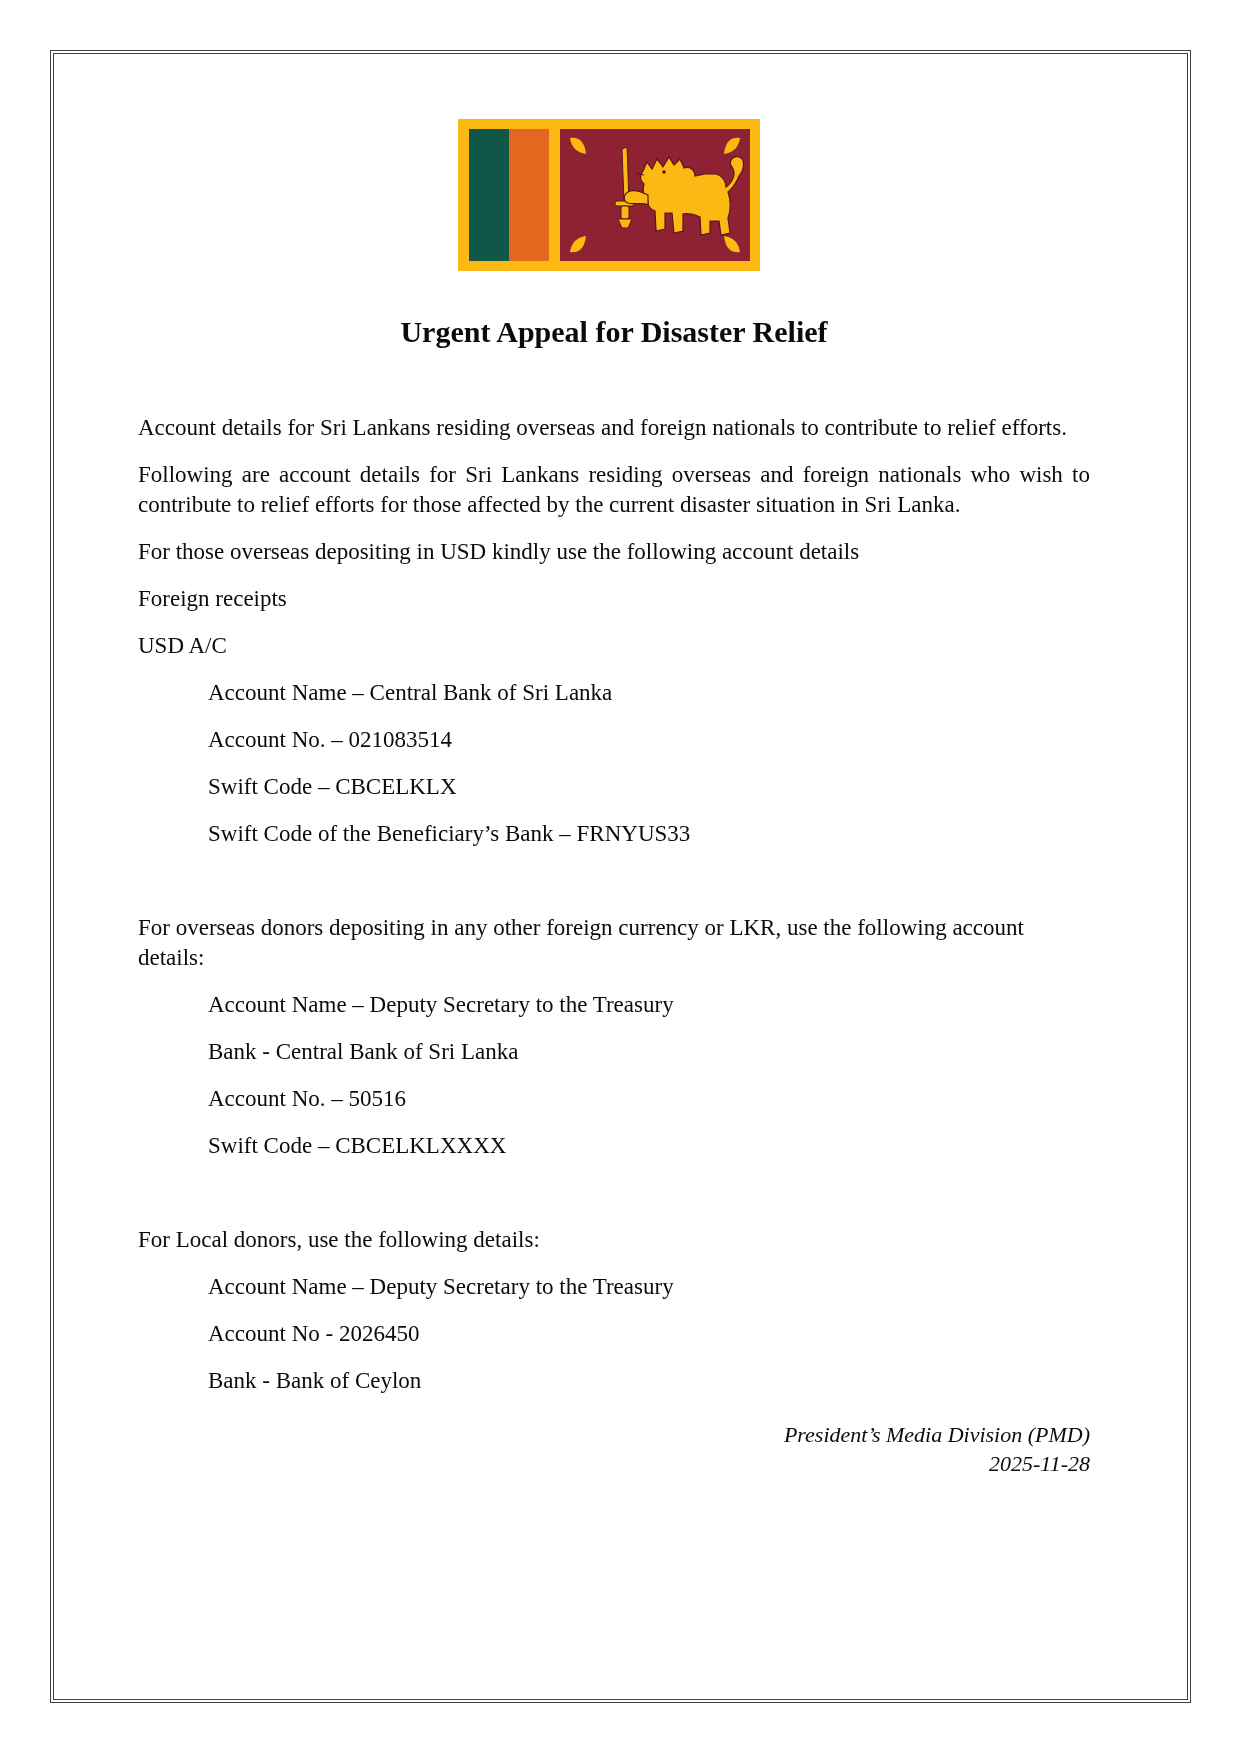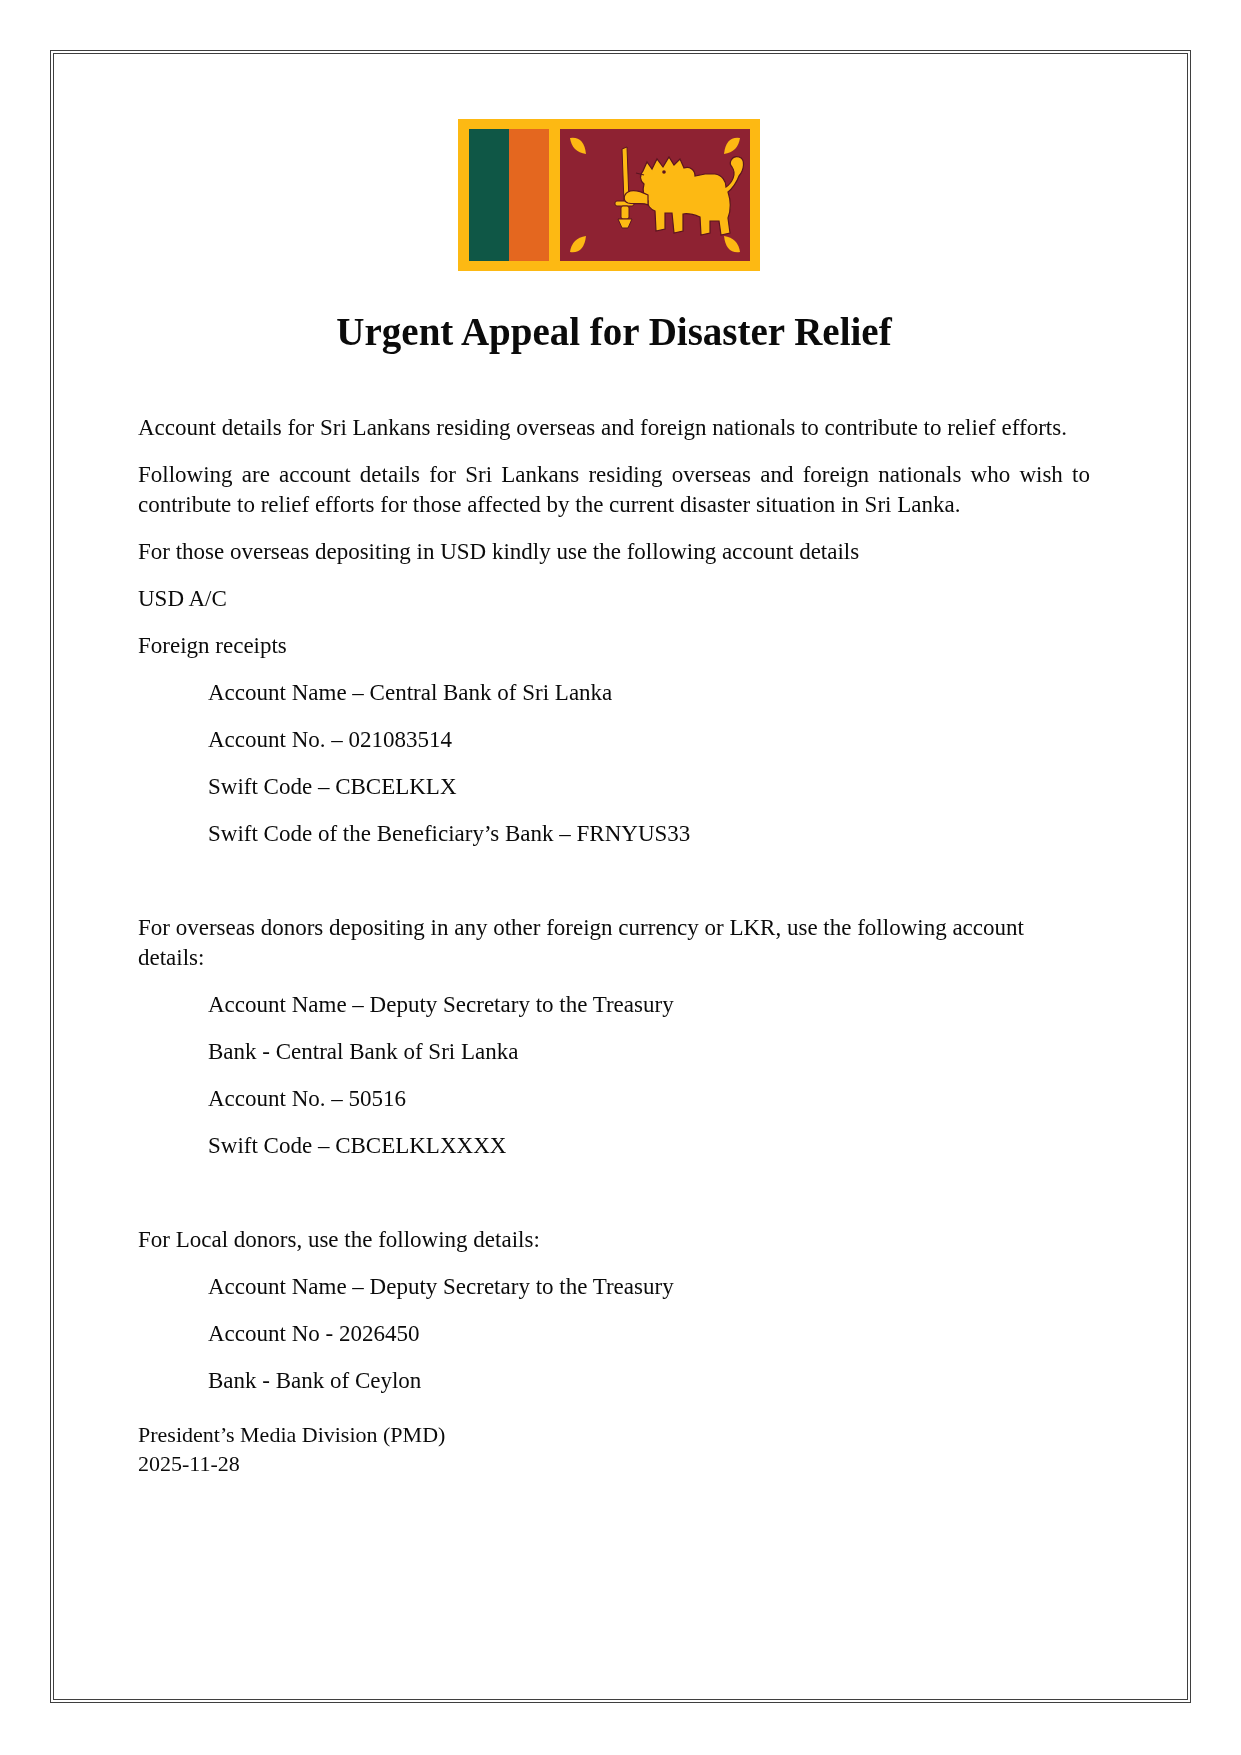--- a/index.html
+++ b/index.html
@@ -19,32 +19,32 @@
     width:302px;height:152px;background:#FDB913;position:relative;
     margin:0 0 0 320px;
   }
   .flag .stripes{position:absolute;left:11px;top:10px;width:80px;height:132px;display:flex;}
   .flag .green{width:40px;height:100%;background:#0F5746;}
   .flag .orange{width:40px;height:100%;background:#E4671F;}
   .flag .lion-panel{position:absolute;left:102px;top:10px;width:190px;height:132px;background:#8E2232;}
   .flag svg{display:block;}
   
   .doc-title{
-    font-size:39px;font-weight:bold;line-height:48px;text-align:center;
+    font-size:30px;font-weight:bold;line-height:48px;text-align:center;
     margin:37px 0 57px 0;letter-spacing:0px;
   }
   
   .body-text{font-size:23px;line-height:30px;margin-top:28px;}
   .para{margin:0 0 17px 0;}
   .para.justify{text-align:justify;}
   .para.indent{padding-left:70px;}
   .para.blank{height:30px;margin:0 0 17px 0;}
   
   .doc-footer{
-    margin-top:24px;text-align:left;font-size:22px;line-height:29px;
+    margin-top:24px;text-align:right;font-size:22px;line-height:29px;font-style:italic;
   }
 </style>
 </head>
 <body>
 
 <div class="page-frame">
   <div class="content">
 
     <div class="flag">
       <div class="stripes">
@@ -96,22 +96,22 @@
         </svg>
       </div>
     </div>
 
     <h1 class="doc-title">Urgent Appeal for Disaster Relief</h1>
 
     <div class="body-text">
       <p class="para justify">Account details for Sri Lankans residing overseas and foreign nationals to contribute to relief efforts.</p>
       <p class="para justify">Following are account details for Sri Lankans residing overseas and foreign nationals who wish to contribute to relief efforts for those affected by the current disaster situation in Sri Lanka.</p>
       <p class="para">For those overseas depositing in USD kindly use the following account details</p>
+      <p class="para">Foreign receipts</p>
       <p class="para">USD A/C</p>
-      <p class="para">Foreign receipts</p>
       <p class="para indent">Account Name – Central Bank of Sri Lanka</p>
       <p class="para indent">Account No. – 021083514</p>
       <p class="para indent">Swift Code – CBCELKLX</p>
       <p class="para indent">Swift Code of the Beneficiary’s Bank – FRNYUS33</p>
       <p class="para blank"></p>
       <p class="para">For overseas donors depositing in any other foreign currency or LKR, use the following account details:</p>
       <p class="para indent">Account Name – Deputy Secretary to the Treasury</p>
       <p class="para indent">Bank - Central Bank of Sri Lanka</p>
       <p class="para indent">Account No. – 50516</p>
       <p class="para indent">Swift Code – CBCELKLXXXX</p>

